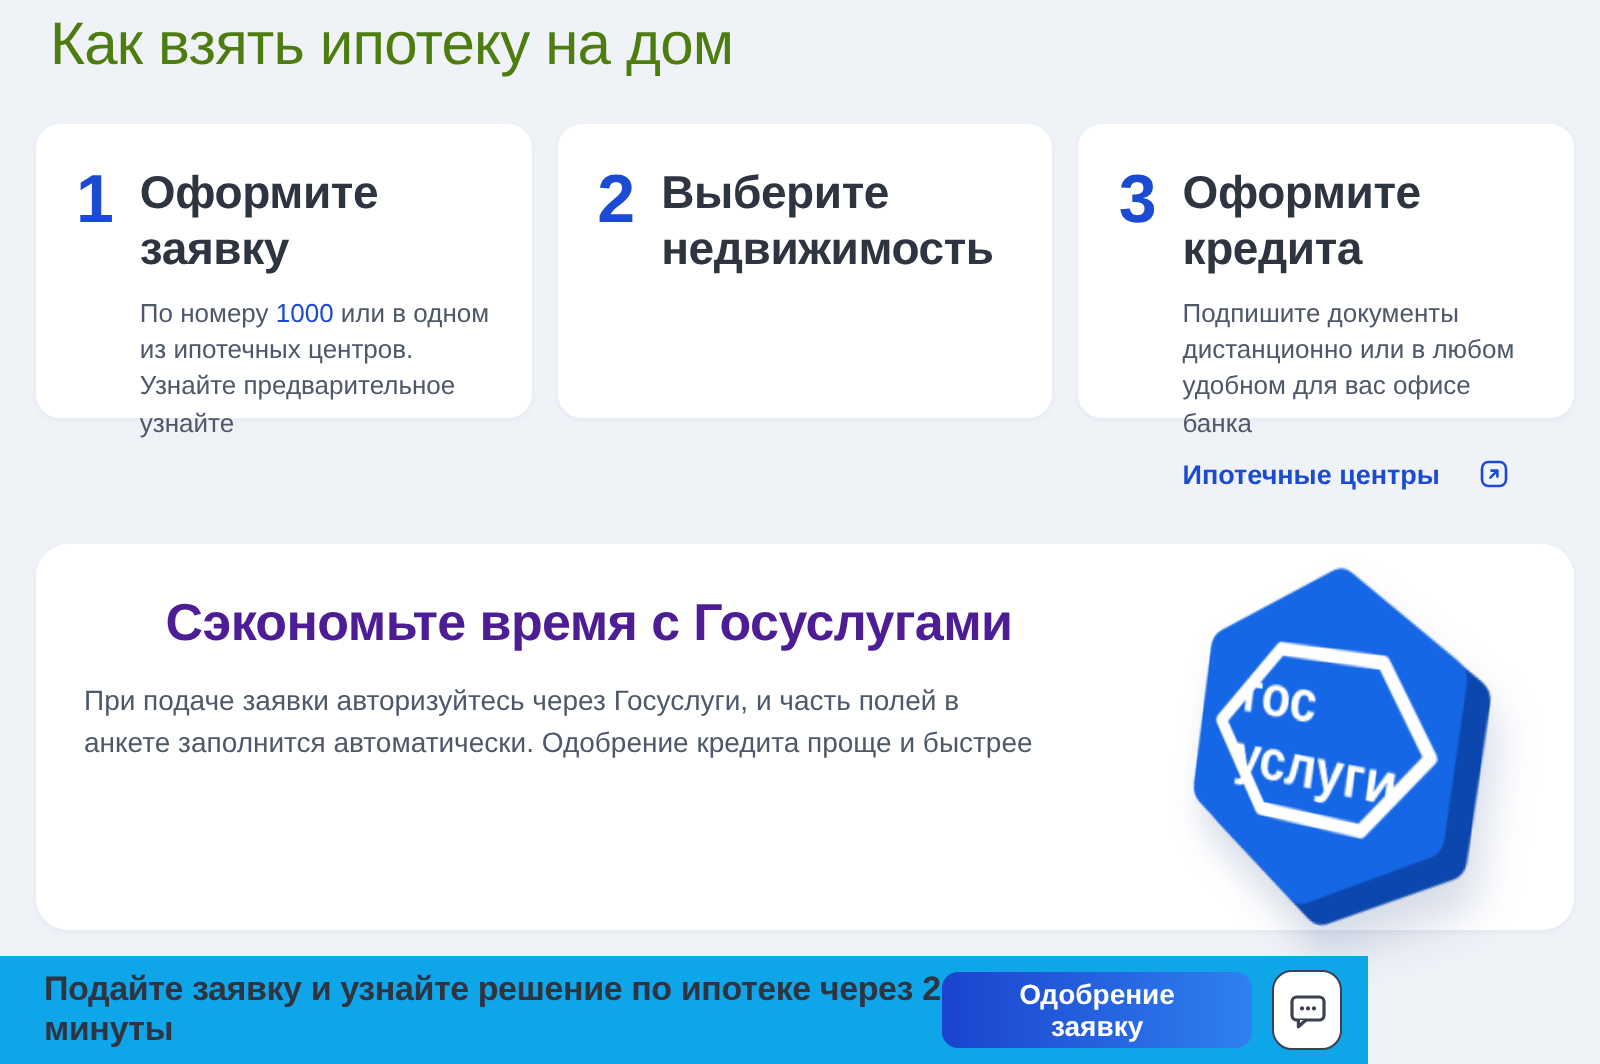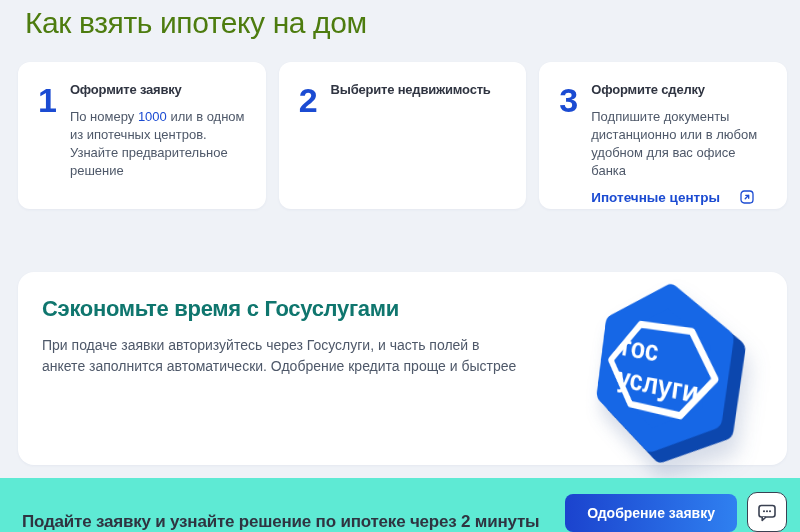--- a/index.html
+++ b/index.html
@@ -25,57 +25,57 @@
     padding:20px 16px 16px 20px;
     display:flex; gap:13px;
     box-shadow:0 1px 3px rgba(40,60,110,0.05);
   }
   .card-number {
     font-size:34px; line-height:1.05; font-weight:600;
     color:#1B4BD2; margin-top:1px;
   }
   .card-body { flex:1; }
   .card-title {
-    font-size:13px; line-height:1.22; font-weight:600;
+    font-size:23px; line-height:1.22; font-weight:600;
     letter-spacing:-0.2px; color:#2F3441;
   }
   .card-desc {
     margin-top:10px; font-size:13px; line-height:1.4; color:#4E5869;
   }
   .inline-link { color:#1B4BD2; cursor:pointer; text-decoration:none; }
   .card-link {
     margin-top:9px; font-size:13.5px; font-weight:600; color:#1B4BD2;
     display:inline-flex; align-items:center; gap:20px; cursor:pointer;
   }
   .gos-section {
     position:absolute; left:18px; top:272px; width:769px; height:193px;
     background:#FFFFFF; border-radius:16px;
     padding:24px 240px 24px 24px;
     box-shadow:0 1px 3px rgba(40,60,110,0.05);
   }
   .gos-title {
-    font-size:22px; font-weight:600; letter-spacing:-0.3px; color:#0f766e;
+    font-size:26px; font-weight:600; letter-spacing:-0.3px; color:#4c1d95;text-align:center;
   }
   .gos-desc {
     margin-top:13px; font-size:14px; line-height:1.5; color:#4E5869;
     max-width:480px;
   }
   .gos-logo-wrap {
     position:absolute; right:32px; top:2px; width:190px; height:190px;
     pointer-events:none;
   }
   .gos-logo-wrap svg {
     width:190px; height:190px;
     transform:perspective(560px) rotateY(-32deg) rotate(7deg);
     filter:drop-shadow(6px 14px 10px rgba(30,60,130,0.18));
   }
   .bottom-bar {
-    position:absolute; left:0; top:478px; width:800px; height:54px;
-    background:#5eead4;
-    display:flex; align-items:flex-end;
+    position:absolute; left:0; top:478px; width:684px; height:54px;
+    background:#0ea5e9;
+    display:flex; align-items:center;
   }
   .bottom-text {
     margin-left:22px; font-size:17px; font-weight:600;
     letter-spacing:-0.2px; color:#2F3441;
   }
   .cta-button {
     margin-left:auto; height:38px; padding:0 22px;
     border:none; border-radius:8px;
     background:linear-gradient(90deg,#1B43CE 0%,#2F80F0 100%);
     color:#FFFFFF; font-size:14px; font-weight:700;
@@ -91,35 +91,35 @@
 <body>
 
 <h1 class="page-title">Как взять ипотеку на дом</h1>
 
 <div class="cards-row">
 
   <div class="card">
     <div class="card-number">1</div>
     <div class="card-body">
       <div class="card-title">Оформите заявку</div>
-      <div class="card-desc"><span>По номеру </span><a class="inline-link">1000</a><span> или в одном из ипотечных центров. Узнайте предварительное решение</span></div>
+      <div class="card-desc"><span>По номеру </span><a class="inline-link">1000</a><span> или в одном из ипотечных центров. Узнайте предварительное узнайте</span></div>
     </div>
   </div>
 
   <div class="card">
     <div class="card-number">2</div>
     <div class="card-body">
       <div class="card-title">Выберите недвижимость</div>
     </div>
   </div>
 
   <div class="card">
     <div class="card-number">3</div>
     <div class="card-body">
-      <div class="card-title">Оформите сделку</div>
+      <div class="card-title">Оформите кредита</div>
       <div class="card-desc">Подпишите документы дистанционно или в любом удобном для вас офисе банка</div>
       <a class="card-link">
         <span>Ипотечные центры</span>
         <span style="display:inline-flex;">
           <svg width="14" height="14" viewBox="0 0 14 14">
             <rect x="1" y="1" width="12" height="12" rx="3.2" fill="none" stroke="#1B4BD2" stroke-width="1.3"></rect>
             <path d="M5.2 8.8 L8.7 5.3 M5.7 5.3 H8.7 V8.3" fill="none" stroke="#1B4BD2" stroke-width="1.3" stroke-linecap="round" stroke-linejoin="round"></path>
           </svg>
         </span>
       </a>

